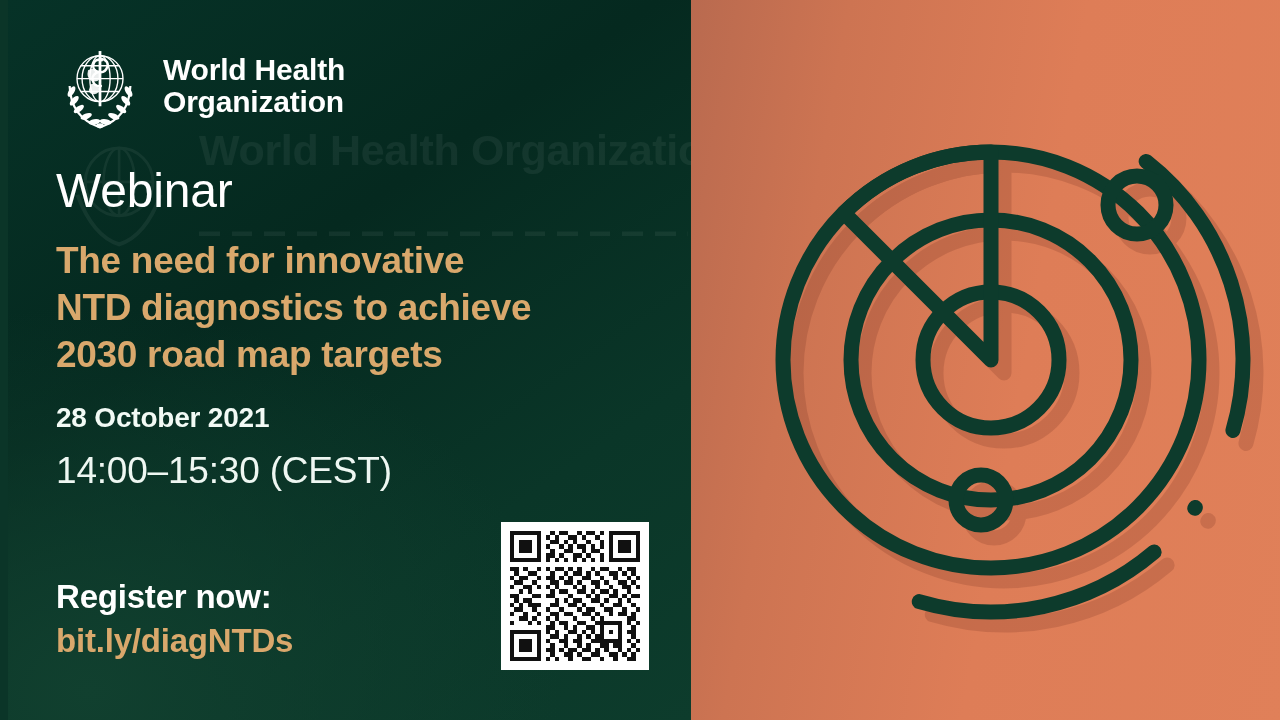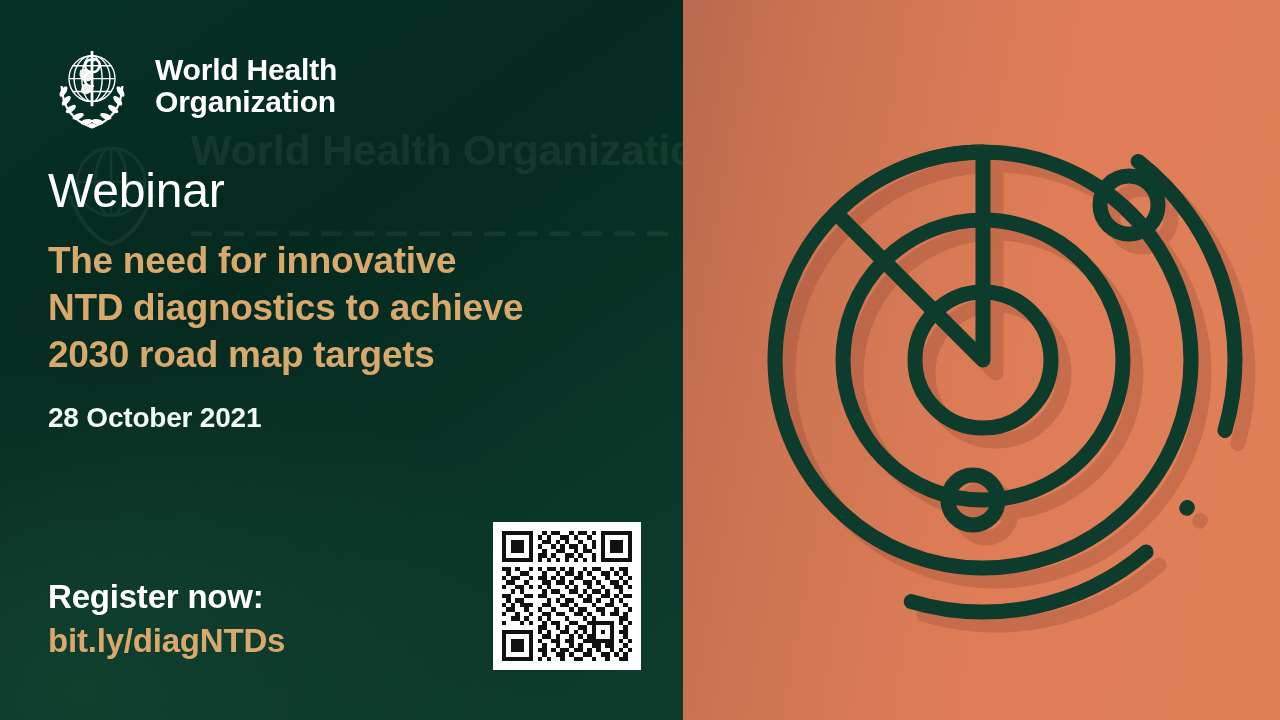--- a/index.html
+++ b/index.html
@@ -19,20 +19,21 @@
 
   
   .left-panel {
     position:relative;
     width:683px; height:720px;
     background:
       radial-gradient(ellipse 760px 620px at 12% 96%, #11402f 0%, rgba(17,64,47,0) 62%),
       linear-gradient(145deg, #063227 0%, #05291f 38%, #0a3628 72%, #0d3c2c 100%);
     overflow:hidden;
     flex:0 0 683px;
+    margin-left:8px;
   }
 
   
   .watermark {
     position:absolute;
     left:46px; top:122px;
     width:470px; height:150px;
     opacity:.055;
     pointer-events:none;
     transform:scale(1.48);
@@ -206,20 +207,21 @@
 Organization</div>
     </div>
 
     <div class="kicker">Webinar</div>
 
     <div class="title">The need for innovative
 NTD diagnostics to achieve
 2030 road map targets</div>
 
     <div class="date-line">28 October 2021</div>
+    <div class="time-line">14:00–15:30 (CEST)</div>
 
     <div class="register-label">Register now:</div>
     <div class="register-url">bit.ly/diagNTDs</div>
 
     <div class="qr-wrap">
       <svg viewBox="0 0 29 29" shape-rendering="crispEdges">
         <rect width="29" height="29" fill="#ffffff"></rect>
         <g fill="#111111">
 
           <path d="M0 0h7v7H0z"></path>

